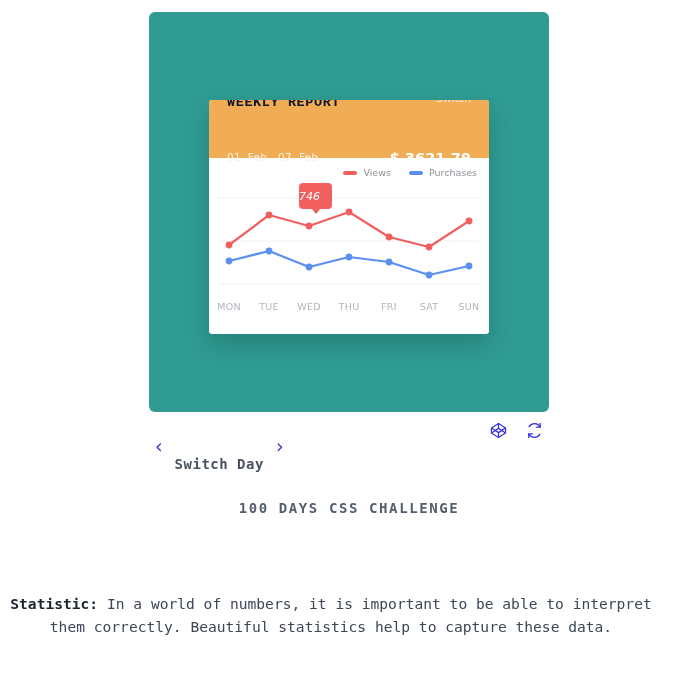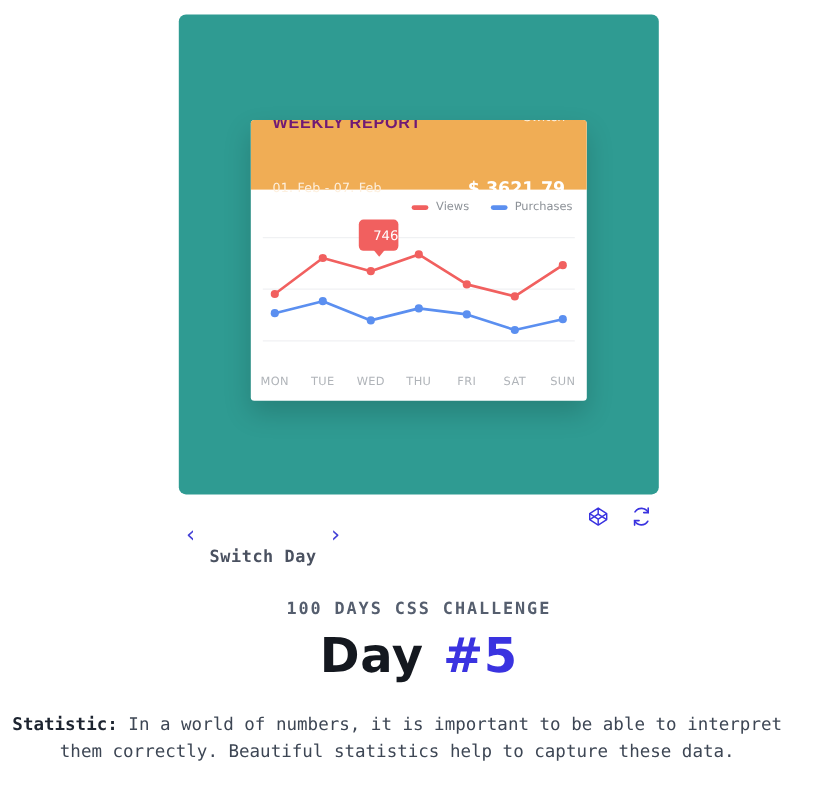--- a/index.html
+++ b/index.html
@@ -24,22 +24,22 @@
     box-shadow:0 10px 22px rgba(0,0,0,0.17);
     overflow:hidden;
   }
   .card-head{
     height:58px;background:#f0ad55;
     display:flex;align-items:center;justify-content:space-between;
     padding:0 18px;box-sizing:border-box;
   }
   .head-left{display:flex;flex-direction:column;gap:3px;}
   .head-title{
-    font-family:Liberation Sans, sans-serif;
-    font-size:13.5px;font-weight:bold;color:#701a75;letter-spacing:.6px;
+    font-family:Liberation Mono, monospace;
+    font-size:13.5px;font-weight:bold;color:#0f172a;letter-spacing:.6px;
     line-height:1;
   }
   .head-sub{
     font-family:"DejaVu Sans", sans-serif;
     font-size:10.5px;color:#fdf0df;line-height:1;letter-spacing:.2px;margin-top:40px;
   }
   .head-right{display:flex;flex-direction:column;align-items:flex-end;gap:3px;}
   .head-rev-label{
     font-family:"DejaVu Sans", sans-serif;
     font-size:10.5px;color:#fdf0df;line-height:1;
@@ -62,34 +62,34 @@
     font-family:"DejaVu Sans", sans-serif;
     font-size:9.5px;color:#8d9298;line-height:1;
   }
 
   .plot{position:absolute;left:0;top:30px;width:280px;height:100px;}
   .plot svg{display:block;}
 
   .tooltip{
     position:absolute;left:90px;top:-5px;
     width:33px;height:26px;background:#f1605f;border-radius:4px;
-    display:flex;align-items:center;justify-content:flex-end;
+    display:flex;align-items:center;justify-content:flex-start;font-style:italic;
   }
   .tooltip-text{
     font-family:"DejaVu Sans", sans-serif;
     font-size:11px;color:#ffffff;line-height:1;
   }
   .tooltip:after{
     content:"";position:absolute;left:50%;bottom:-5px;margin-left:-5px;
     width:0;height:0;border-left:5px solid transparent;
     border-right:5px solid transparent;border-top:6px solid #f1605f;
   }
 
   .xaxis{
-    position:absolute;left:0;bottom:10px;width:280px;
+    position:absolute;left:0;bottom:22px;width:280px;
     display:flex;
   }
   .xtick{
     flex:1;text-align:center;
     font-family:"DejaVu Sans", sans-serif;
     font-size:9.5px;color:#b0b4b9;letter-spacing:.3px;
   }
 
   
   .ctrl-row{
@@ -236,21 +236,18 @@
           <polyline points="20,2 20,7.3 14.7,7.3"></polyline>
           <path d="M4 17 A9 9 0 0 0 19.5 17.5"></path>
           <polyline points="4,22 4,16.7 9.3,16.7"></polyline>
         </svg>
       </span>
     </div>
   </div>
 
   <div class="challenge">100 DAYS CSS CHALLENGE</div>
 
-  <div class="dayline">
-    <span class="day-word">Day</span><span class="day-num">#5</span>
-  </div>
 
   <div class="desc">
     <b>Statistic:</b><span> In a world of numbers, it is important to be able to interpret them correctly. Beautiful statistics help to capture these data.</span>
   </div>
 
 </div>
 
 </body></html>

